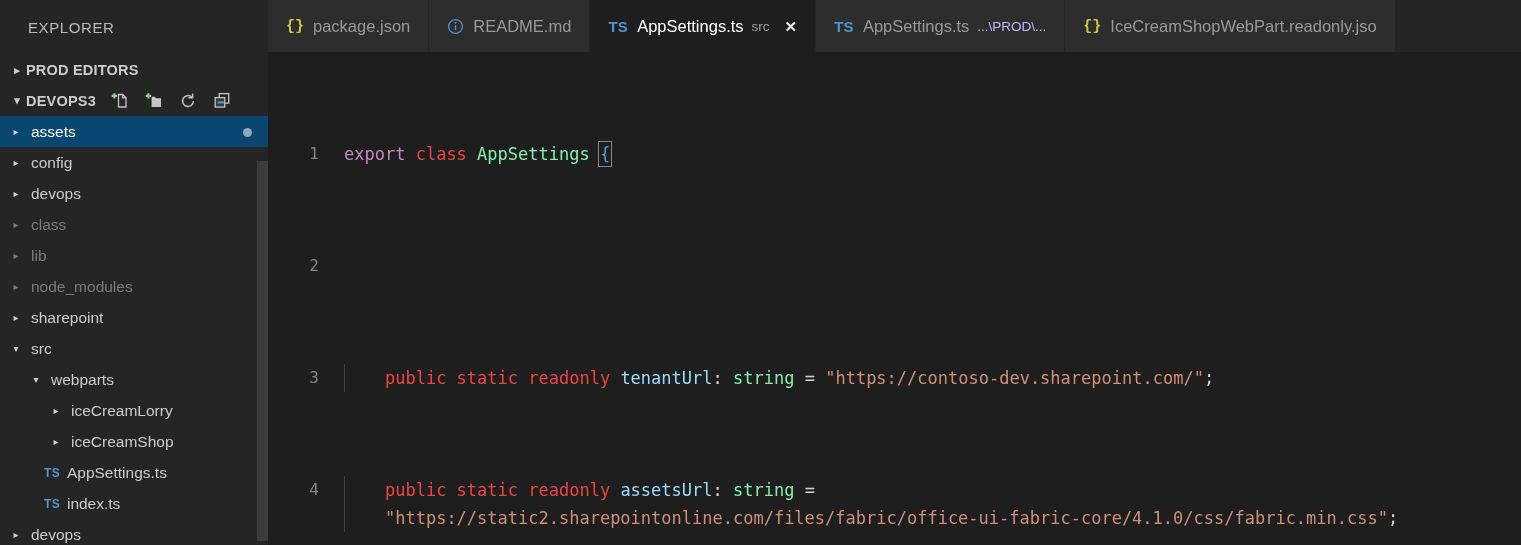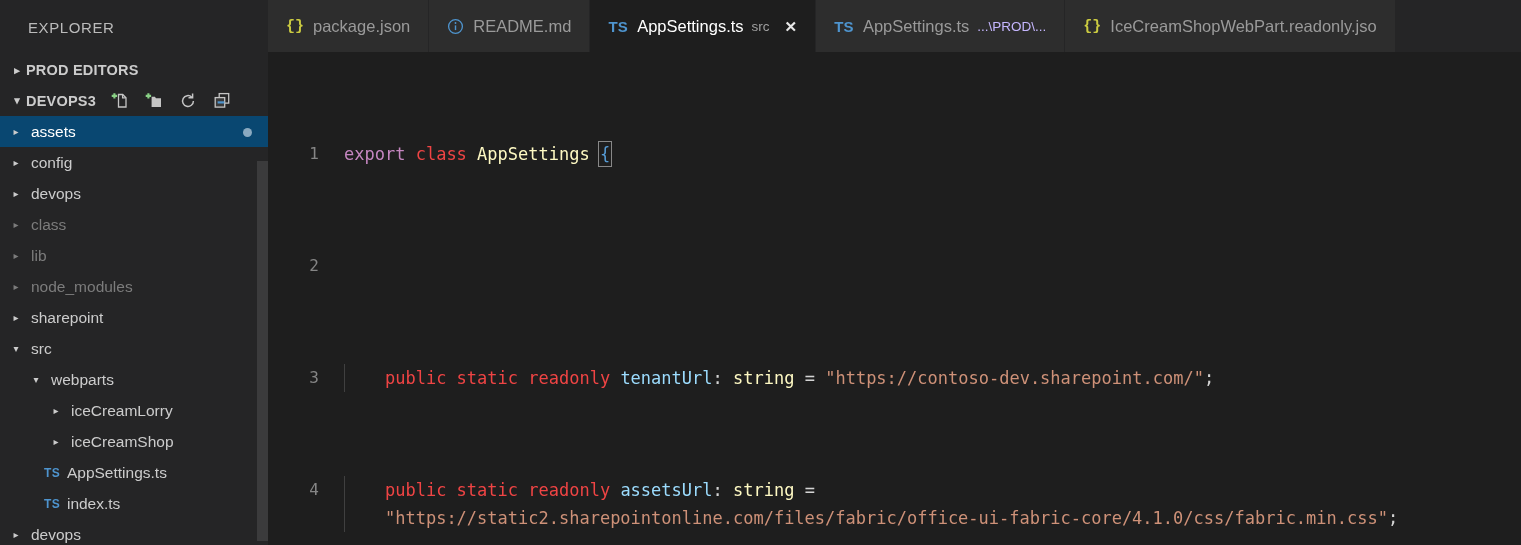--- a/index.html
+++ b/index.html
@@ -117,21 +117,21 @@
   }
   .src { flex: 1 1 auto; position: relative; min-width: 0; }
   .iguide {
     position: absolute; left: 0px; top: 0; bottom: 0;
     width: 1px; background: #404040;
   }
 
   
   .t-kw   { color: #c586c0; }        
   .t-ctl  { color: #ef4444; }        
-  .t-type { color: #fef9c3; }        
+  .t-type { color: #86efac; }        
   .t-prop { color: #9cdcfe; }        
   .t-str  { color: #ce9178; }        
   .t-plain{ color: #d4d4d4; }        
   .t-br-b { color: #569cd6; }
   .link   { text-underline-offset: 3px; }
   .brmatch {
     outline: 1px solid #888888; outline-offset: 0px;
     display: inline-block; line-height: 24px; margin: 0 -1px;
     padding: 0 1px;
   }

